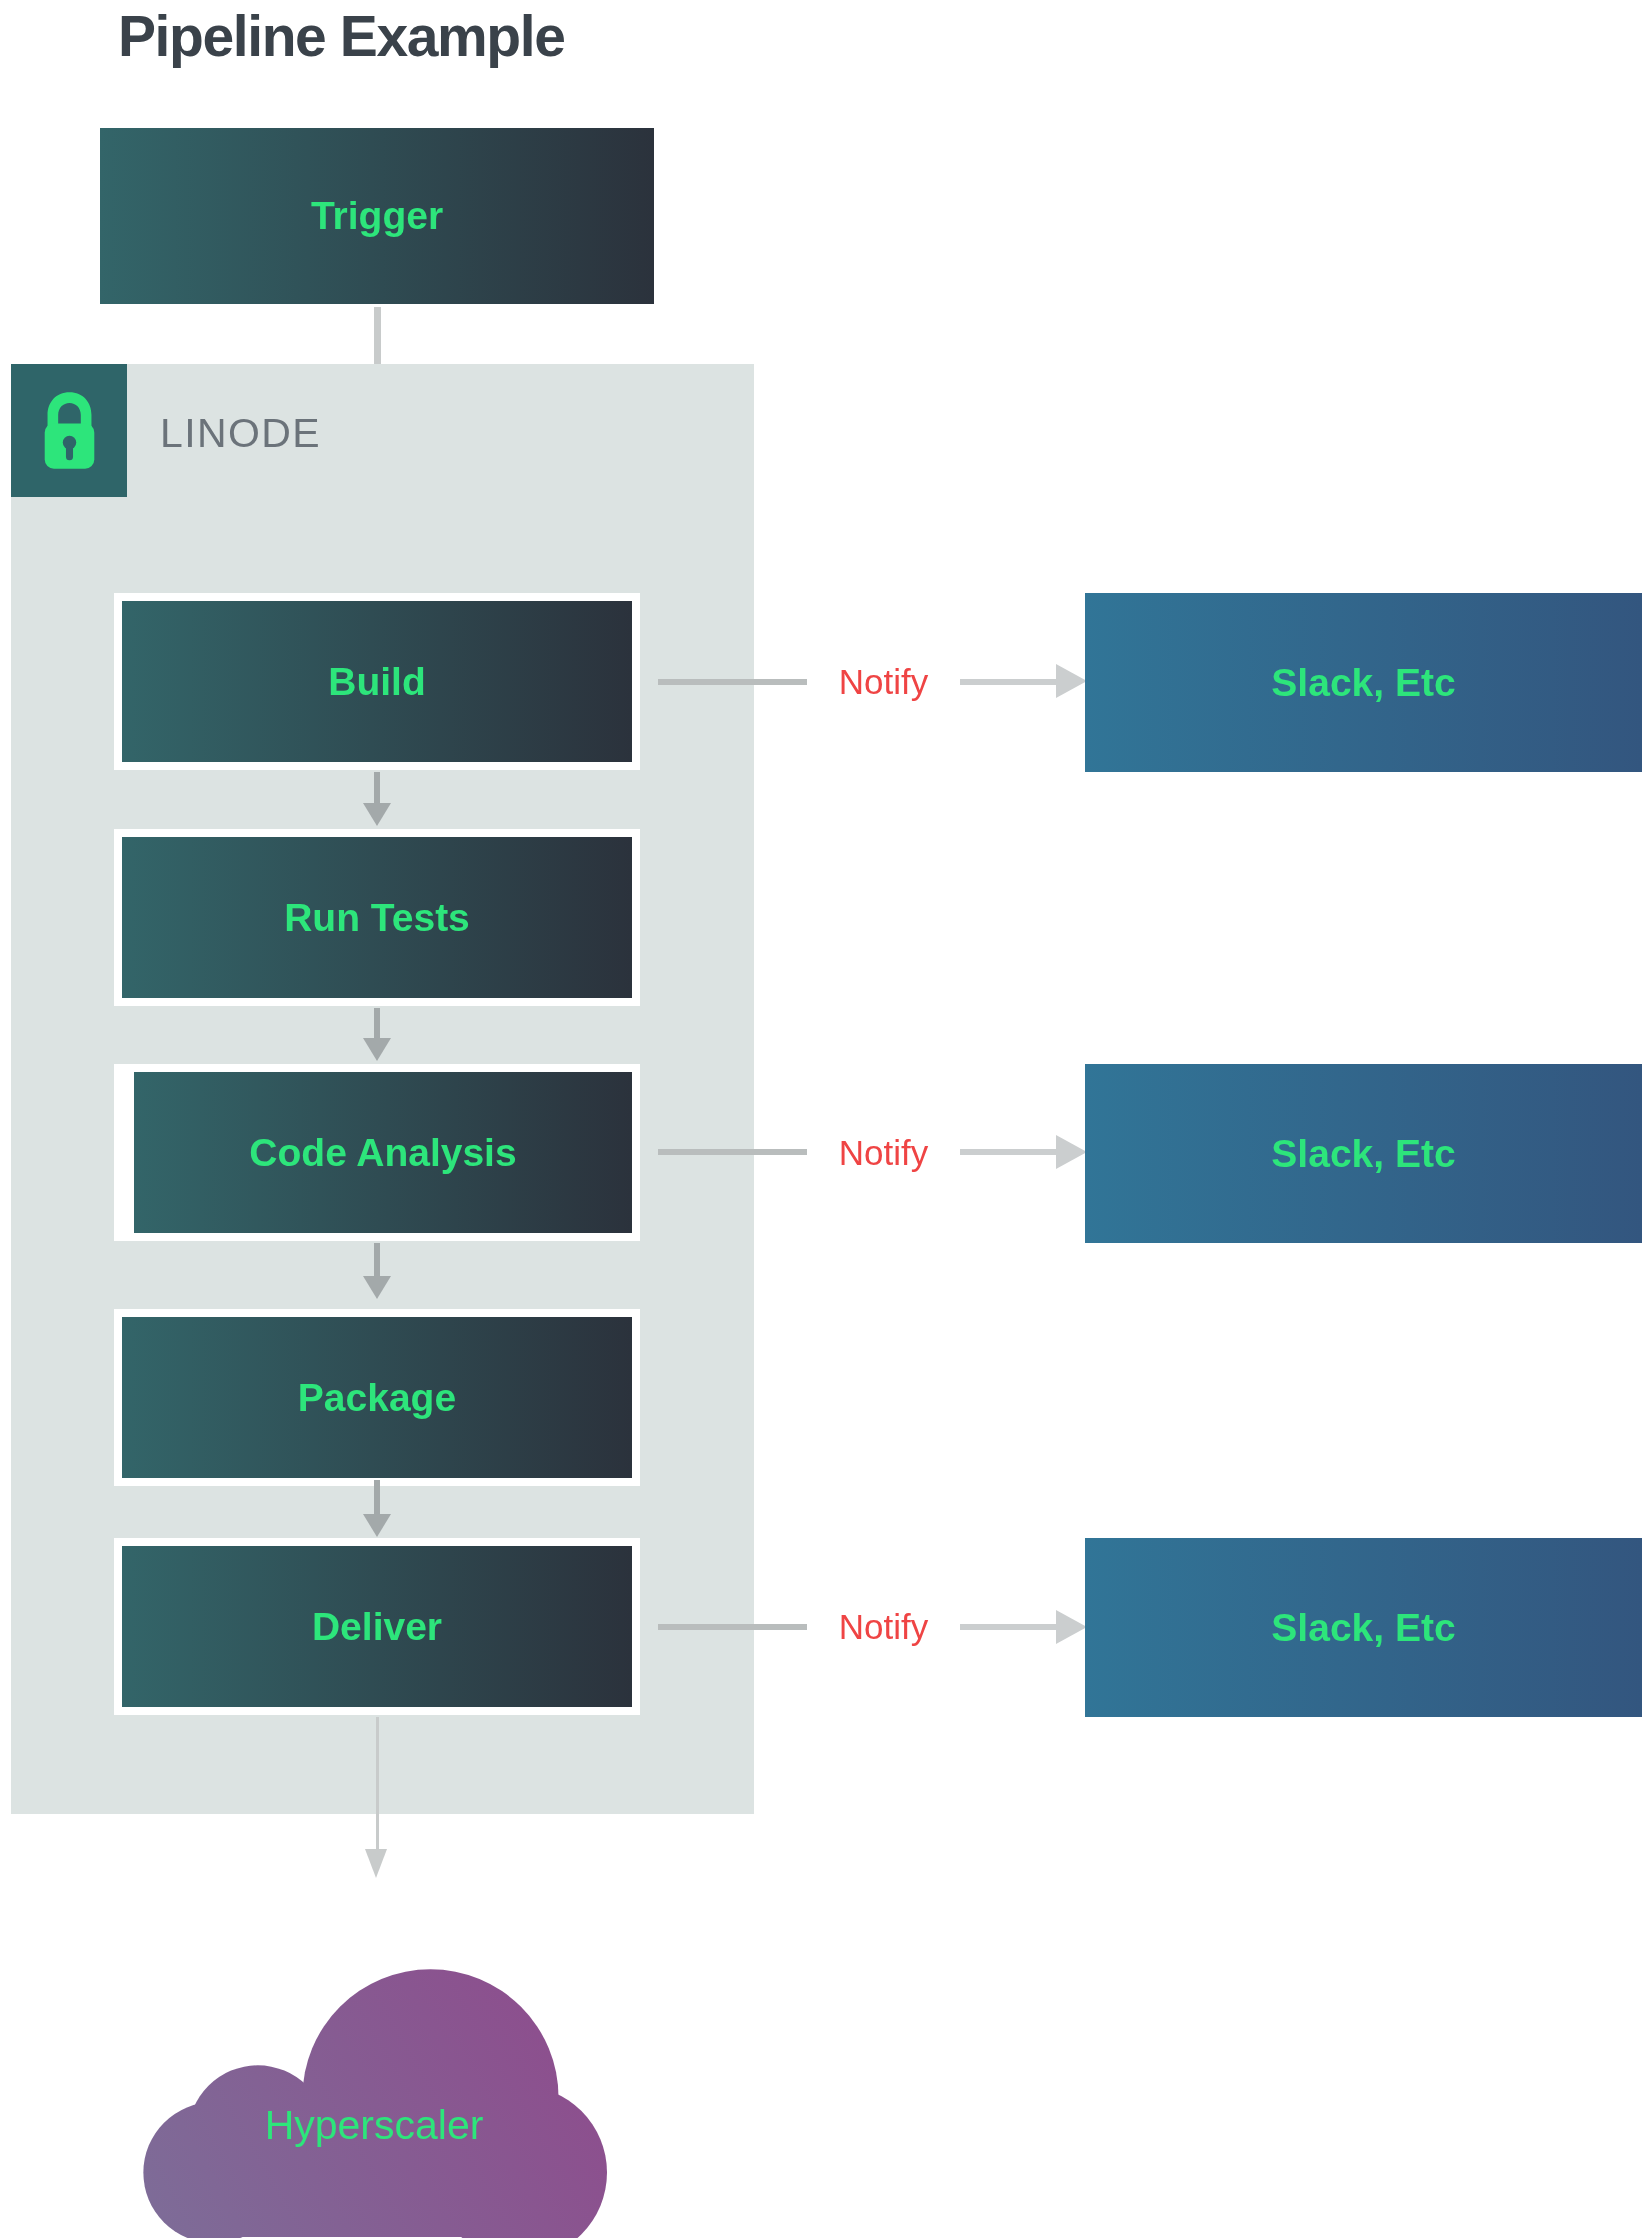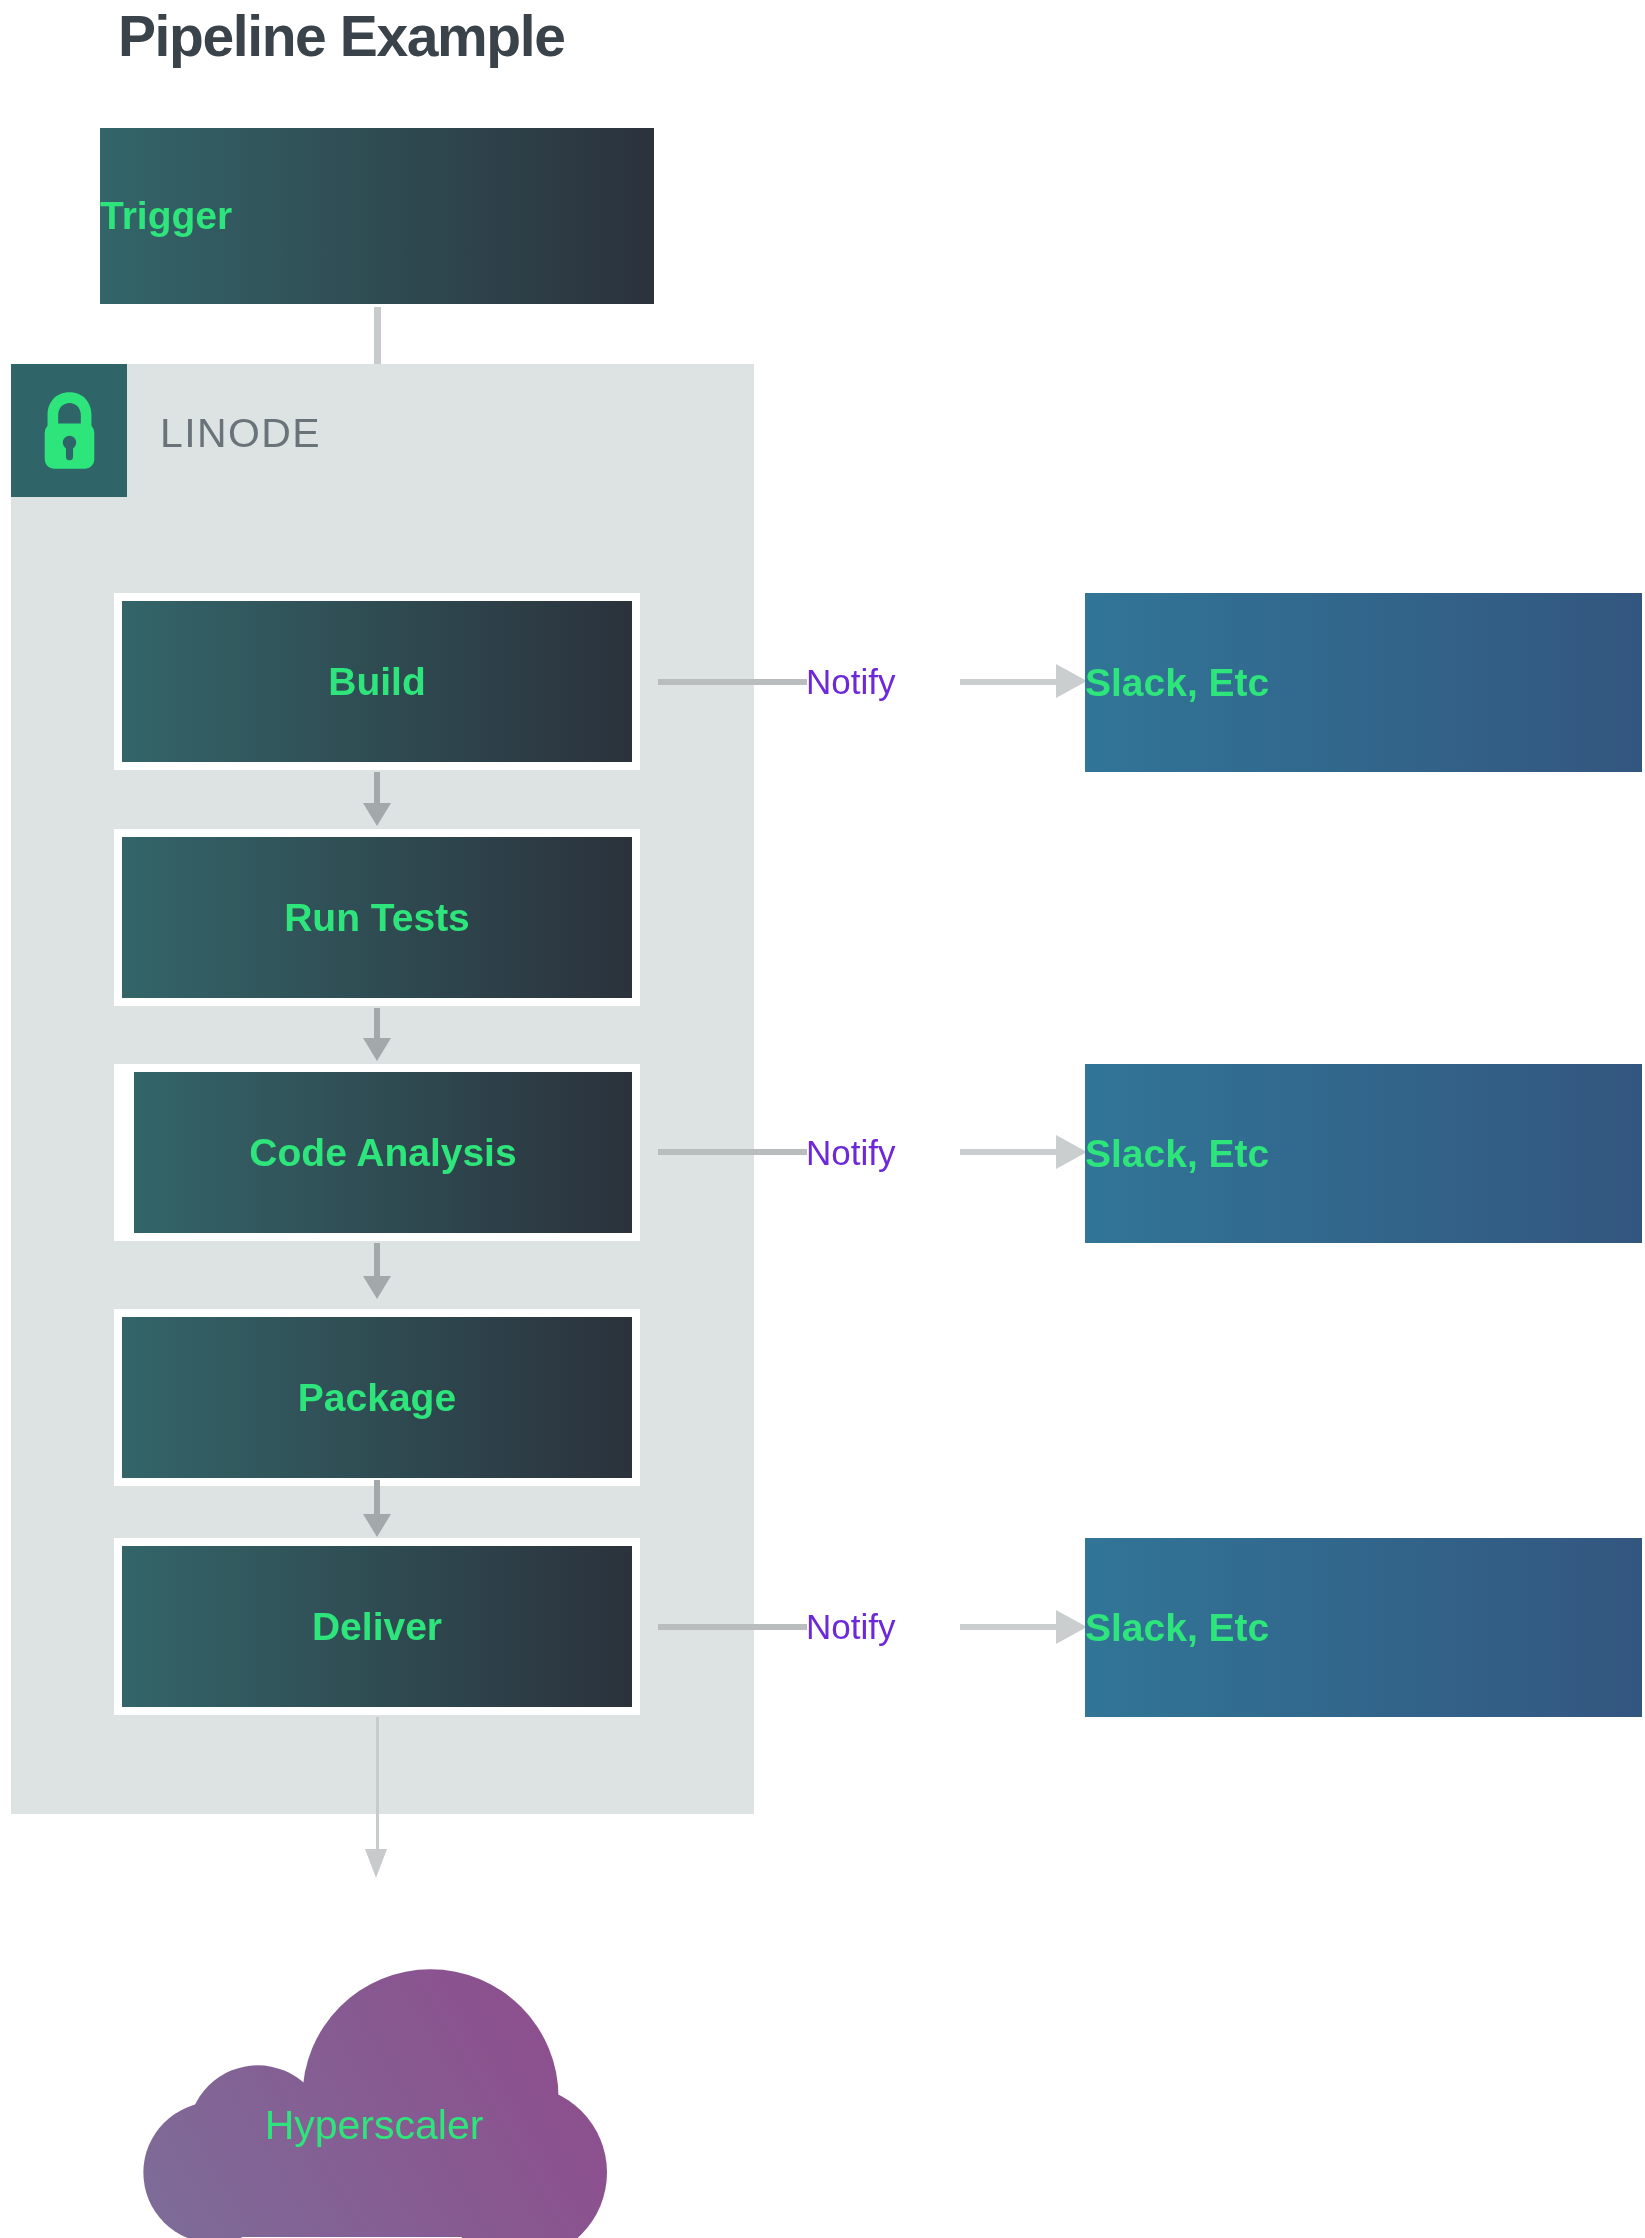--- a/index.html
+++ b/index.html
@@ -9,21 +9,21 @@
   }
   .abs { position: absolute; }
 
   .diagram-title {
     left: 118px; top: 2.8px; width: 658px;
     font-size: 57px; font-weight: 700; color: #3a424a;
     letter-spacing: -1.4px;
   }
 
   .node {
-    display: flex; align-items: center; 
+    display: flex; align-items: center; justify-content: center;
     box-sizing: border-box;
   }
   .node-label {
     color: #2de57b; font-weight: 700; font-size: 39px; letter-spacing: 0;
   }
 
   .trigger-node {
     left: 100px; top: 128px; width: 554px; height: 176px;
     background: linear-gradient(90deg, #336569 0%, #2b323c 100%);
   }
@@ -70,22 +70,22 @@
   }
   .hline { background: #b9bdbd; height: 6.1px; }
   .hline-light { background: #cbcecf; height: 6.1px; }
   .head-right {
     width: 0; height: 0;
     border-top: 17px solid transparent; border-bottom: 17px solid transparent;
     border-left: 31px solid #cbcecf;
   }
 
   .notify-label {
-    width: 155px; height: 49px; line-height: 49px; 
-    font-size: 35px; font-weight: 400; color: #6d28d9;
+    width: 155px; height: 49px; line-height: 49px; text-align: center;
+    font-size: 35px; font-weight: 400; color: #ef4444;
   }
 
   .slack-node {
     left: 1085px; width: 557px; height: 179px;
     background: linear-gradient(90deg, #317597 0%, #33567f 100%);
   }
 
   .cloud-wrap { left: 141px; top: 1949px; width: 466px; height: 290px; }
   .cloud-label {
     left: 141px; top: 2102px; width: 466px; text-align: center;

